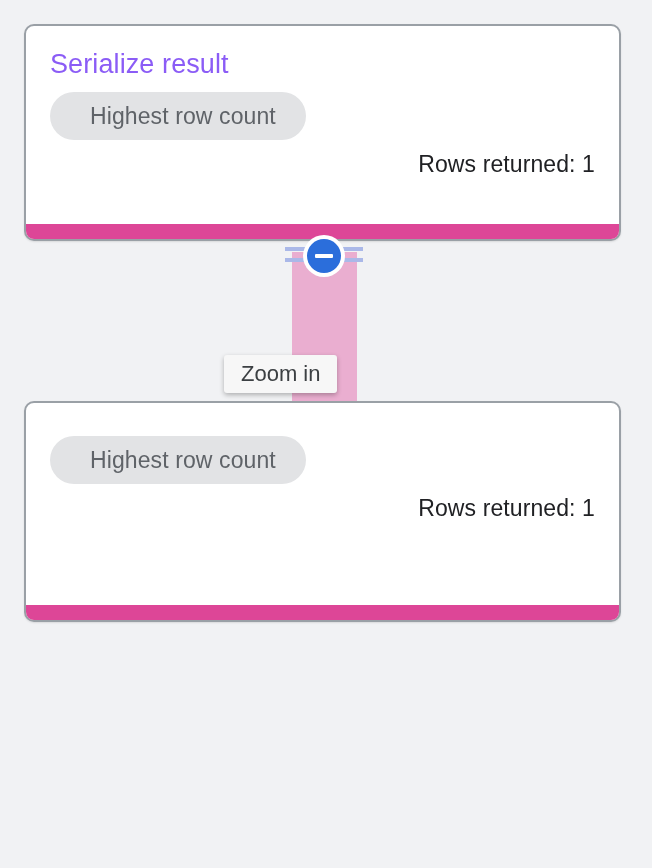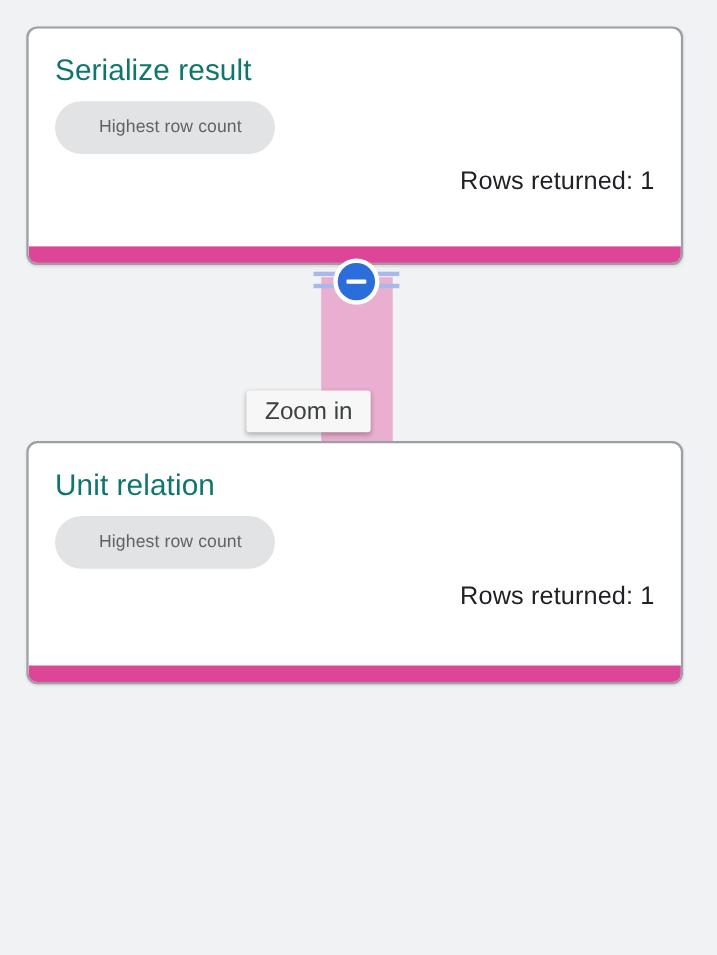--- a/index.html
+++ b/index.html
@@ -39,31 +39,31 @@
     overflow: hidden;
     z-index: 3;
     box-shadow: 0 1px 2px rgba(0,0,0,0.10);
   }
   .node-body {
     padding: 22px 24px 0 24px;
   }
   .node-title {
     font-size: 27px;
     line-height: 33px;
-    color: #0f766e;
+    color: #8b5cf6;
     font-weight: 400;
     letter-spacing: 0.1px;
     white-space: nowrap;
   }
   .node-chip {
     display: inline-block;
     margin-top: 11px;
     background: #e2e3e5;
     color: #5f6368;
-    font-size: 16px;
+    font-size: 23px;
     line-height: 28px;
     border-radius: 26px;
     padding: 10px 30px 10px 40px;
     letter-spacing: 0.1px;
     white-space: nowrap;
   }
   .node-rows {
     margin-top: 10px;
     font-size: 23px;
     line-height: 28px;
@@ -175,20 +175,19 @@
     <div class="zc-halo"></div>
     <div class="zc-circle">
       <div class="zc-minus"></div>
     </div>
   </div>
 
   <div class="tooltip" style="left:224px; top:355px;">Zoom in</div>
 
   <div class="node-card" style="left:24px; top:401px; width:597px; height:221px;">
     <div class="node-body">
-      <div class="node-title">Unit relation</div>
       <div class="node-chip">Highest row count</div>
       <div class="node-rows">Rows returned: 1</div>
     </div>
     <div class="node-bar"></div>
   </div>
 
 </div>
 
 </body></html>

